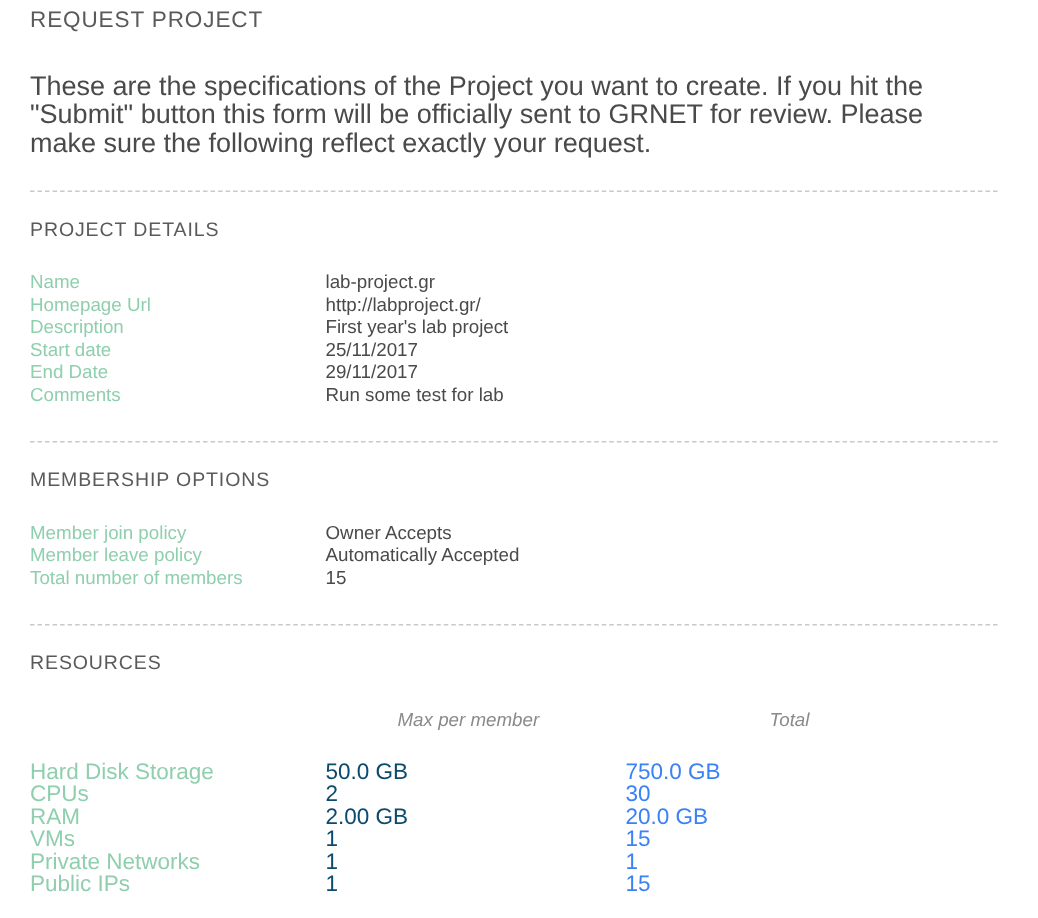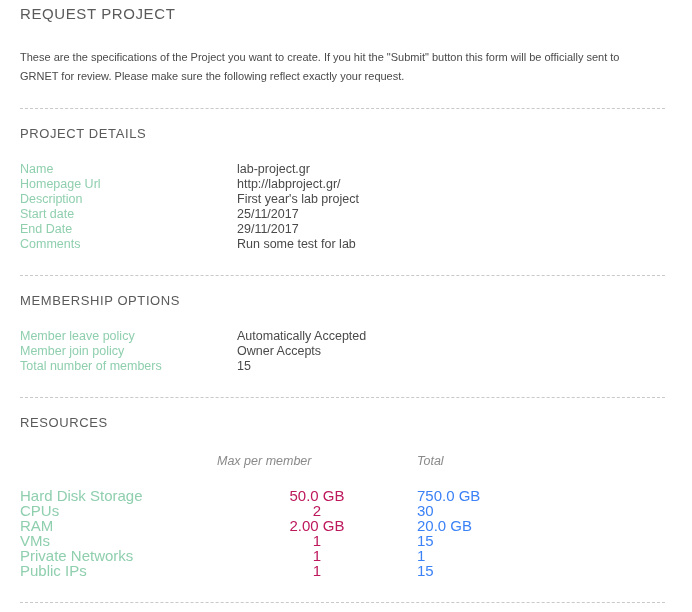--- a/index.html
+++ b/index.html
@@ -29,21 +29,21 @@
   .page-title {
     font-size: 15px;
     font-weight: 400;
     color: #5a5a5a;
     letter-spacing: 0.6px;
     margin: 0;
     padding-top: 4px;
     line-height: 20px;
   }
   .intro {
-    font-size: 11px;
+    font-size: 18px;
     line-height: 19px;
     color: #4a4a4a;
     margin: 0;
     padding-top: 24px;
     width: 625px;
   }
 
   
   .divider {
     border: 0;
@@ -65,40 +65,40 @@
 
   
   .rows {
     font-size: 12.5px;
     line-height: 15px;
   }
   .row {
     display: flex;
     line-height: 15px;
     height: 15px;
-    gap: 20px;
   }
   .row .label {
     color: #8fcfae;
     width: 197px;
     flex: 0 0 197px;
     white-space: nowrap;
   }
   .row .value {
     color: #4a4a4a;
     white-space: nowrap;
   }
 
   
   .res-head {
     display: flex;
     font-size: 12.5px;
     font-style: italic;
     color: #8a8a8a;
     line-height: 15px;
+    gap: 48px;
   }
   .res-head .spacer {
     width: 197px;
     flex: 0 0 197px;
   }
   .res-head .col-max {
     width: 200px;
     flex: 0 0 200px;
   }
   .res-head .col-total {
@@ -111,25 +111,24 @@
     line-height: 15px;
     height: 15px;
   }
   .res-row .rname {
     color: #8fcfae;
     width: 197px;
     flex: 0 0 197px;
     white-space: nowrap;
   }
   .res-row .rmax {
-    color: #be185d;
+    color: #0c4a6e;
     width: 200px;
     flex: 0 0 200px;
     white-space: nowrap;
-    text-align: center;
   }
   .res-row .rtotal {
     color: #3b82f6;
     width: 160px;
     flex: 0 0 160px;
     white-space: nowrap;
   }
 
   
   .sp-title-gap  { height: 20px; }
@@ -181,26 +180,26 @@
 
     <div class="sp-after-rows"></div>
     <hr class="divider">
     <div style="height:17px"></div>
 
     <h2 class="section-title">MEMBERSHIP OPTIONS</h2>
     <div class="sp-title-gap"></div>
 
     <div class="rows">
       <div class="row">
+        <span class="label">Member join policy</span>
+        <span class="value">Owner Accepts</span>
+      </div>
+      <div class="row">
         <span class="label">Member leave policy</span>
         <span class="value">Automatically Accepted</span>
-      </div>
-      <div class="row">
-        <span class="label">Member join policy</span>
-        <span class="value">Owner Accepts</span>
       </div>
       <div class="row">
         <span class="label">Total number of members</span>
         <span class="value">15</span>
       </div>
     </div>
 
     <div style="height:23px"></div>
     <hr class="divider">
     <div style="height:17px"></div>

